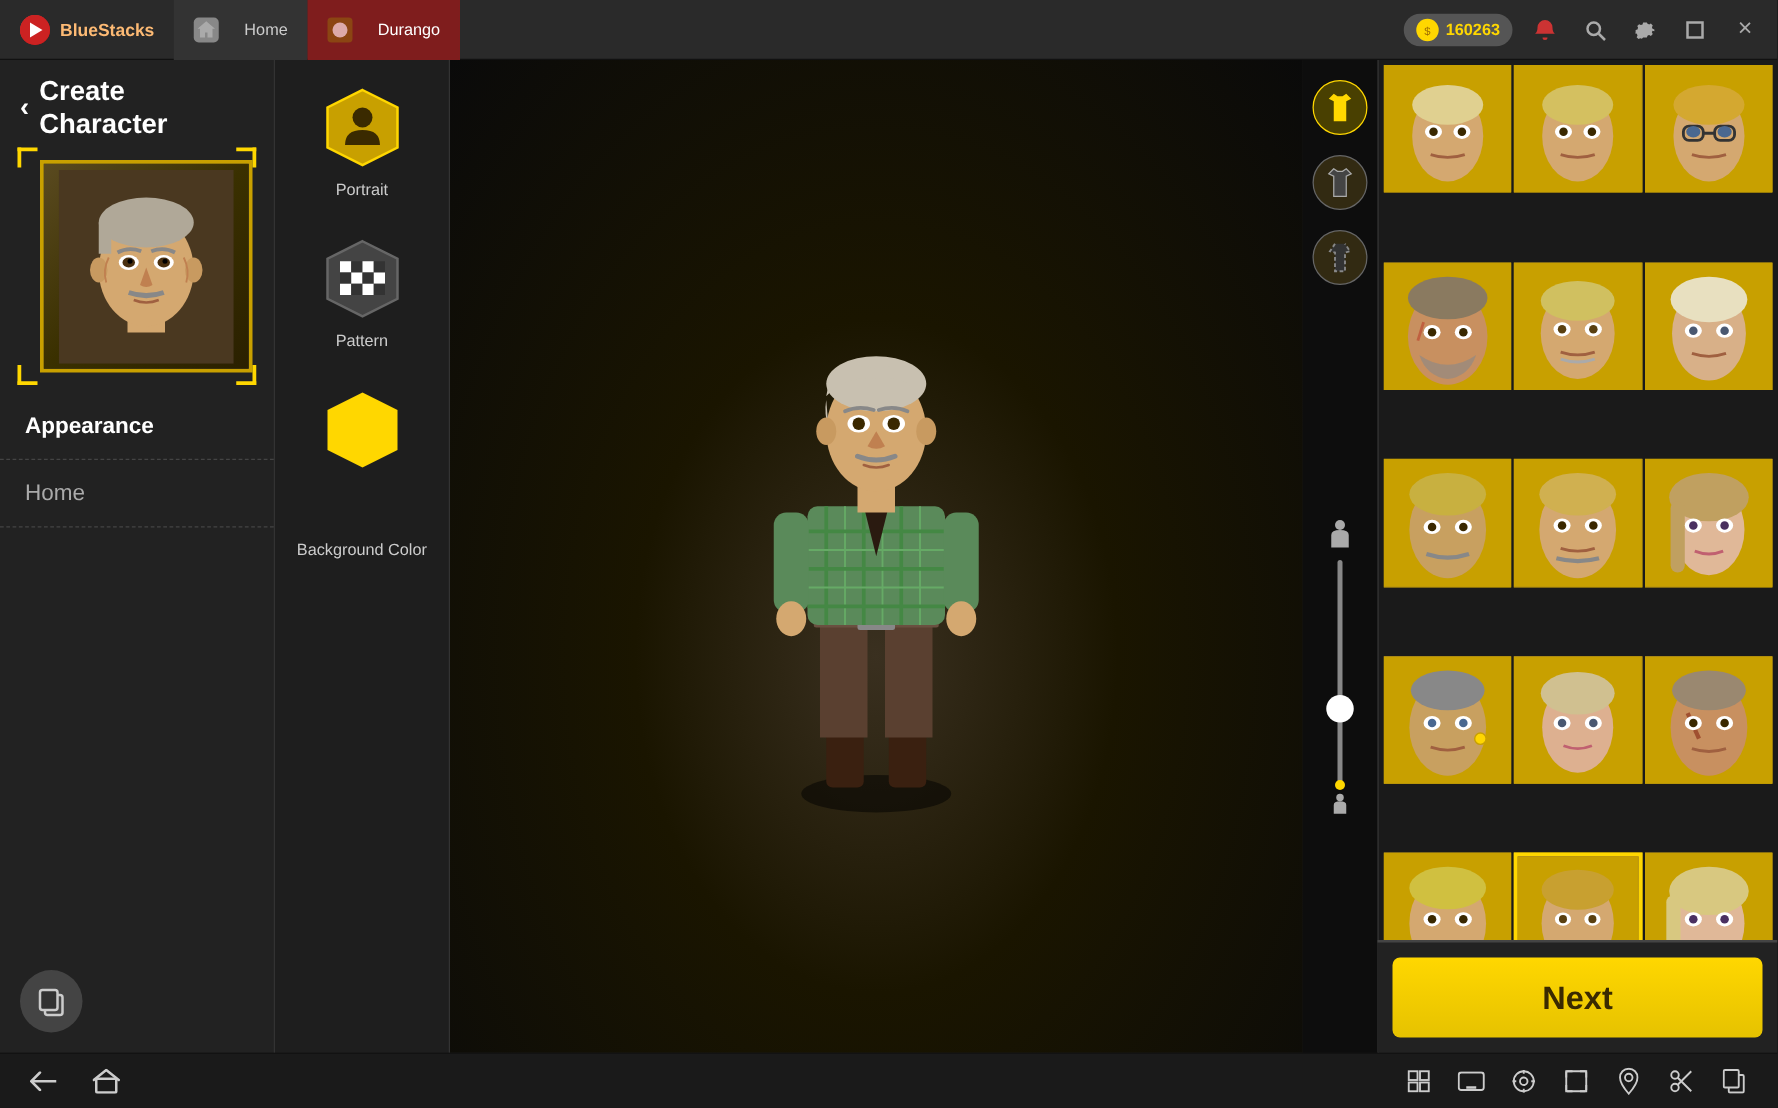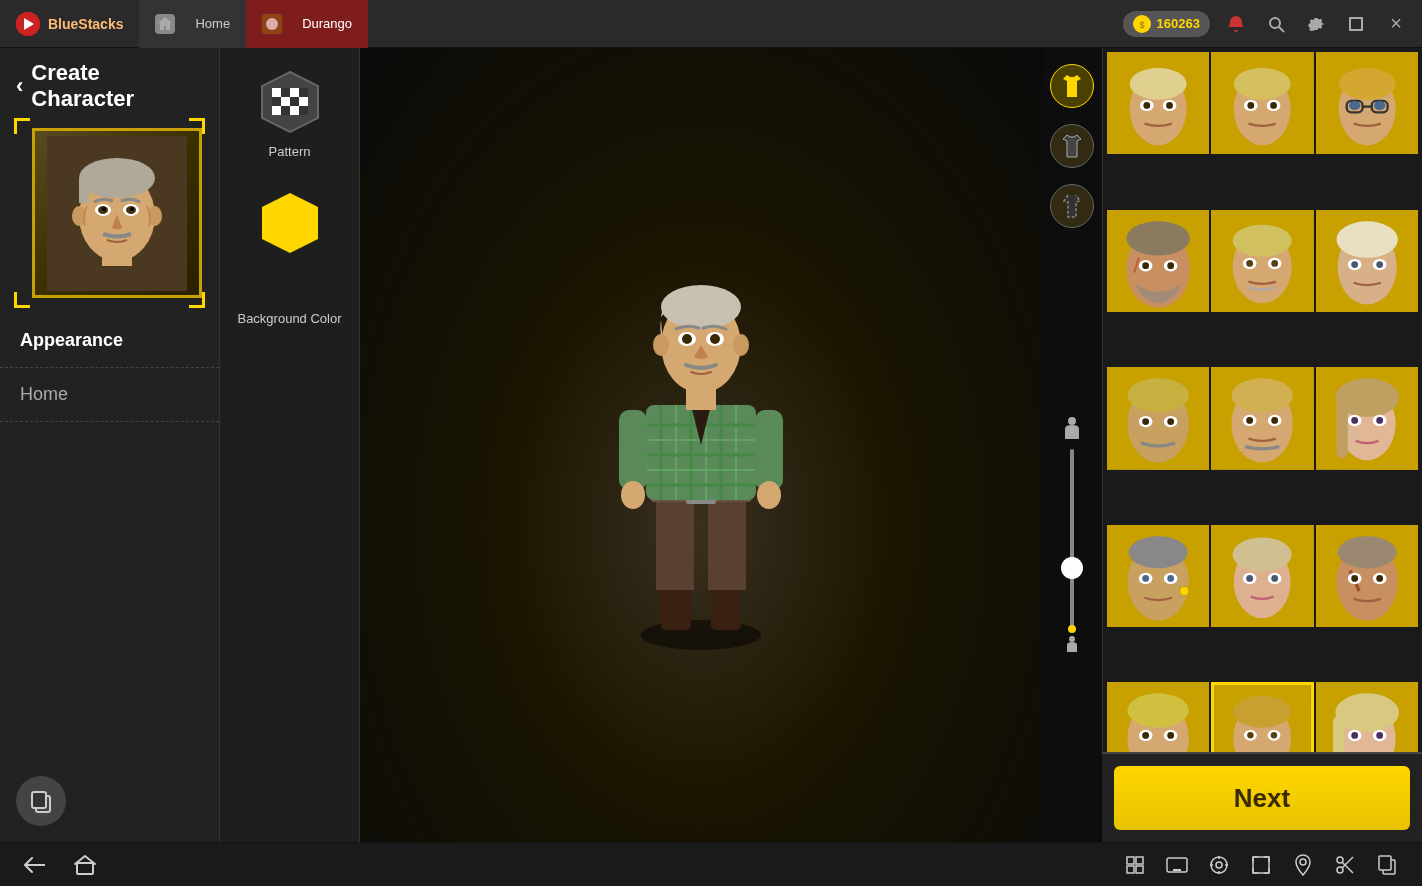--- a/index.html
+++ b/index.html
@@ -520,20 +520,33 @@
         <svg width="26" height="26" viewBox="0 0 26 26" fill="#ccc">
           <rect x="8" y="8" width="14" height="16" rx="2" fill="none" stroke="#ccc" stroke-width="2"></rect>
           <rect x="4" y="4" width="14" height="16" rx="2" fill="#333" stroke="#ccc" stroke-width="2"></rect>
         </svg>
       </div>
     </div>
   </div>
 
   <div class="options-panel">
 
+    <div class="option-item">
+      <div class="hex-btn">
+        <svg class="hex-shape" viewBox="0 0 68 68" xmlns="http://www.w3.org/2000/svg">
+          <polygon points="34,4 62,18 62,50 34,64 6,50 6,18" fill="#c8a000" stroke="#FFD700" stroke-width="2"></polygon>
+
+          <circle cx="34" cy="26" r="8" fill="#3a2a00"></circle>
+          <path d="M20 48 Q20 36 34 36 Q48 36 48 48" fill="#3a2a00"></path>
+        </svg>
+      </div>
+      <span class="option-label">Portrait</span>
+
+      <div style="position:absolute; right: 8px; top: 28px; color: #FFD700; font-size: 16px;">›</div>
+    </div>
 
     <div class="option-item">
       <div class="hex-btn">
         <svg class="hex-shape" viewBox="0 0 68 68" xmlns="http://www.w3.org/2000/svg">
           <polygon points="34,4 62,18 62,50 34,64 6,50 6,18" fill="#444" stroke="#666" stroke-width="2"></polygon>
 
           <rect x="16" y="20" width="9" height="9" fill="#fff"></rect>
           <rect x="25" y="20" width="9" height="9" fill="#333"></rect>
           <rect x="34" y="20" width="9" height="9" fill="#fff"></rect>
           <rect x="43" y="20" width="9" height="9" fill="#333"></rect>

